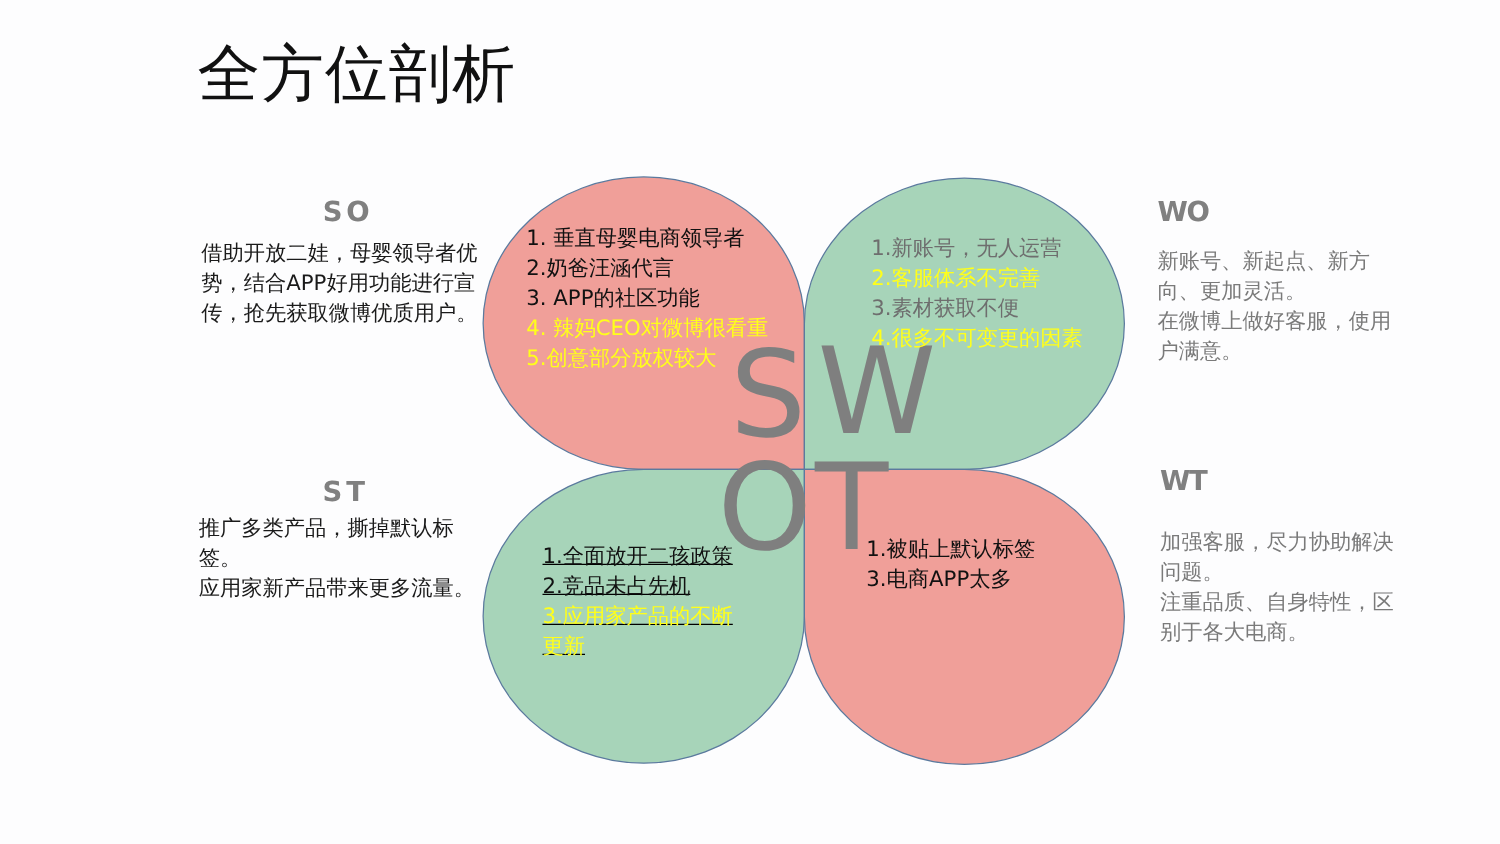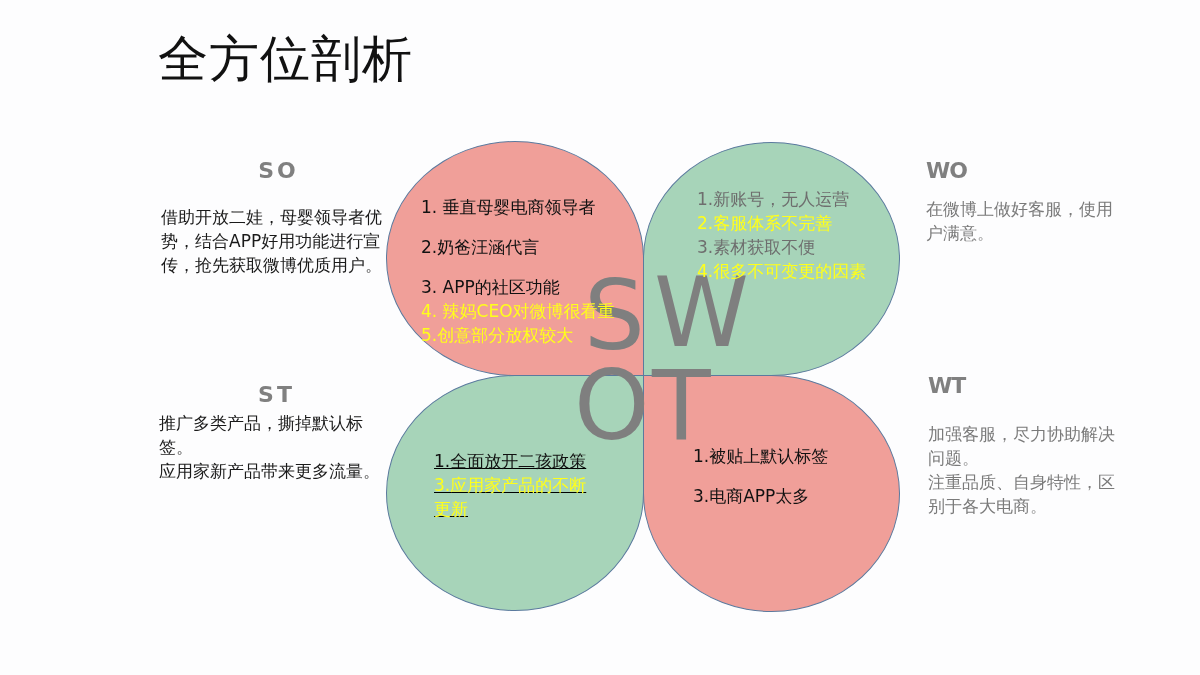--- a/index.html
+++ b/index.html
@@ -35,21 +35,21 @@
     }
     .side-box .heading {
       font-weight: bold;
       font-size: 22px;
       line-height: 28px;
       color: #808080;
       letter-spacing: 3px;
     }
     .side-box .p { display: block; }
     .so { left: 161px; top: 157px; width: 225px; color: #1A1A1A; }
-    .so .heading { text-align: center; margin-bottom: 20px; padding-left: 10px; }
+    .so .heading { text-align: center; margin-bottom: 6px; padding-left: 10px; }
     .st { left: 159px; top: 381px; width: 235px; color: #1A1A1A; }
     .st .heading { text-align: center; margin-bottom: 2px; padding-left: 0px; }
     .wo { left: 926px; top: 157px; width: 195px; color: #7A7A7A; }
     .wo .heading { letter-spacing: -1px; margin-bottom: 12px; }
     .wt { left: 928px; top: 372px; width: 190px; color: #7A7A7A; }
     .wt .heading { letter-spacing: -1px; margin-bottom: 22px; }
     .gold { color: #F5C21B; }
 
     
     .petal {
@@ -77,21 +77,21 @@
       background: #F09F99;
       border-radius: 0 50% 50% 50%;
     }
     .petal-text {
       position: absolute;
       font-size: 17px;
       line-height: 24px;
     }
     .petal-text .line { display: block; white-space: nowrap; }
     .petal-text .wrap { white-space: normal; }
-    .t-black { color: #111111; margin-top: 16px; }
+    .t-black { color: #111111; }
     .t-gray { color: #6E6E6E; }
     .t-yellow { color: #FFFF1A; }
 
     .pt-tl { left: 421px; top: 179px; width: 215px; }
     .pt-tr { left: 697px; top: 187px; width: 180px; }
     .pt-bl { left: 434px; top: 433px; width: 160px; text-decoration: underline; }
     .pt-br { left: 693px; top: 428px; width: 165px; }
 
     
     .swot-letter {
@@ -119,20 +119,21 @@
   </div>
 
   <div class="side-box st">
     <div class="heading">ST</div>
     <span class="p">推广多类产品，撕掉默认标签。</span>
     <span class="p">应用家新产品带来更多流量。</span>
   </div>
 
   <div class="side-box wo">
     <div class="heading">WO</div>
+    <span class="p">新账号、新起点、新方向、更加灵活。</span>
     <span class="p">在微博上做好客服，使用户满意。</span>
   </div>
 
   <div class="side-box wt">
     <div class="heading">WT</div>
     <span class="p">加强客服，尽力协助解决问题。</span>
     <span class="p">注重品质、自身特性，区别于各大电商。</span>
   </div>
 
   <div class="petal petal-tl"></div>
@@ -155,20 +156,21 @@
 
   <div class="petal-text pt-tr">
     <span class="line t-gray">1.新账号，无人运营</span>
     <span class="line t-yellow">2.客服体系不完善</span>
     <span class="line t-gray">3.素材获取不便</span>
     <span class="line wrap t-yellow">4.很多不可变更的因素</span>
   </div>
 
   <div class="petal-text pt-bl">
     <span class="line wrap t-black">1.全面放开二孩政策</span>
+    <span class="line t-black">2.竞品未占先机</span>
     <span class="line wrap t-yellow">3.应用家产品的不断更新</span>
   </div>
 
   <div class="petal-text pt-br">
     <span class="line t-black">1.被贴上默认标签</span>
     <span class="line t-black">3.电商APP太多</span>
   </div>
 
 </div>
 

